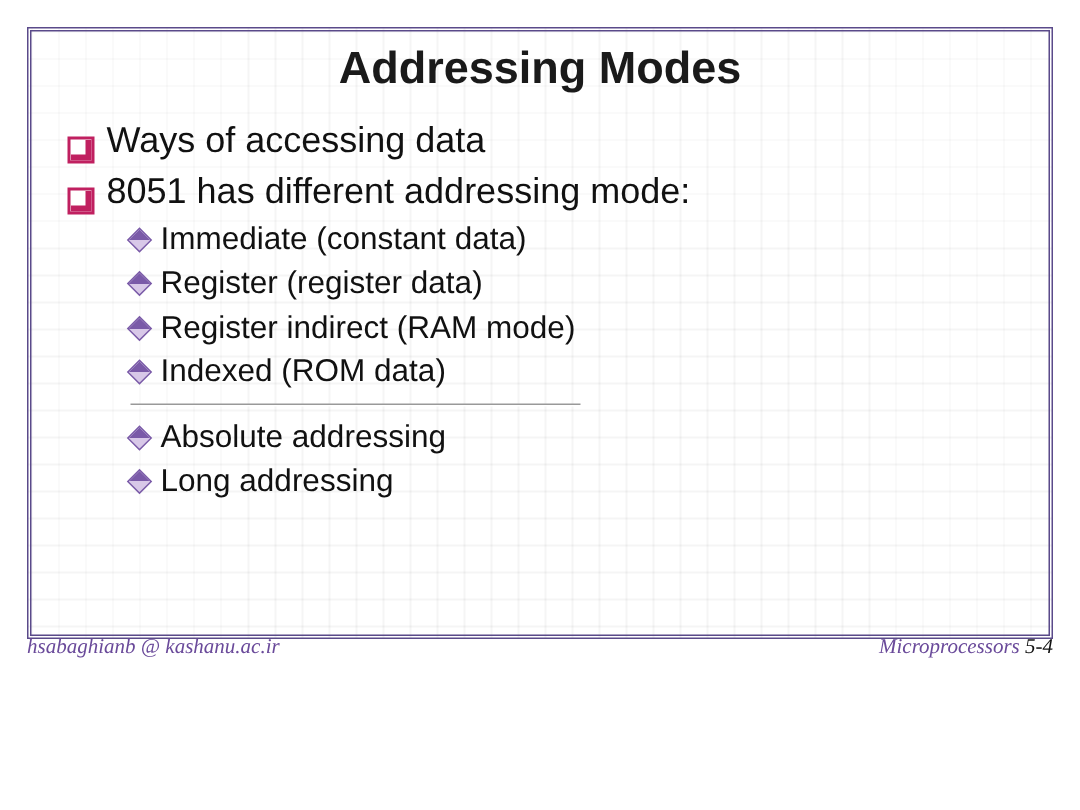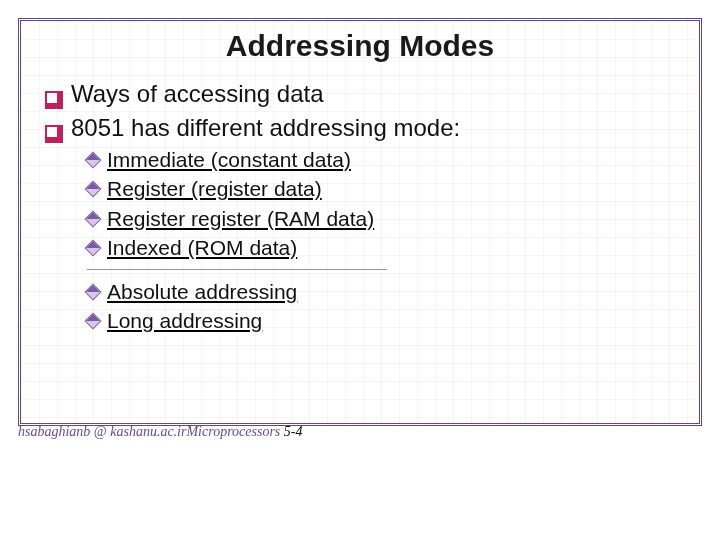--- a/index.html
+++ b/index.html
@@ -57,21 +57,20 @@
     box-shadow: inset -4px -4px 0 0 #c02060;
   }
   .lvl1 .text {
     font-size: 24px;
     color: #111;
     line-height: 1.25;
   }
   .lvl2-group {
     padding-left: 42px;
     margin-top: 4px;
-    text-decoration: underline;
   }
   .lvl2 {
     display: flex;
     align-items: flex-start;
     margin: 3px 0;
   }
   .lvl2 .diamond {
     width: 12px;
     height: 12px;
     flex: 0 0 12px;
@@ -93,21 +92,21 @@
     height: 2px;
     background: linear-gradient(to bottom, #999 0 1px, #fff 1px 2px);
     border: none;
   }
   .footer {
     position: absolute;
     bottom: 4px;
     left: 18px;
     right: 18px;
     display: flex;
-    justify-content: flex-start;
+    justify-content: space-between;
     font-size: 14px;
     font-style: italic;
     font-family: Georgia, "Times New Roman", serif;
   }
   .footer-left { color: #6a4a9a; }
   .footer-right { color: #6a4a9a; }
   .footer-right .pg { color: #111; font-style: italic; }
 </style>
 </head>
 <body>
@@ -133,21 +132,21 @@
         <div class="lvl2">
           <span class="diamond"></span>
           <span class="text">Immediate (constant data)</span>
         </div>
         <div class="lvl2">
           <span class="diamond"></span>
           <span class="text">Register (register data)</span>
         </div>
         <div class="lvl2">
           <span class="diamond"></span>
-          <span class="text">Register register (RAM data)</span>
+          <span class="text">Register indirect (RAM mode)</span>
         </div>
         <div class="lvl2">
           <span class="diamond"></span>
           <span class="text">Indexed (ROM data)</span>
         </div>
       </div>
 
       <hr class="hr-sep">
 
       <div class="lvl2-group">

